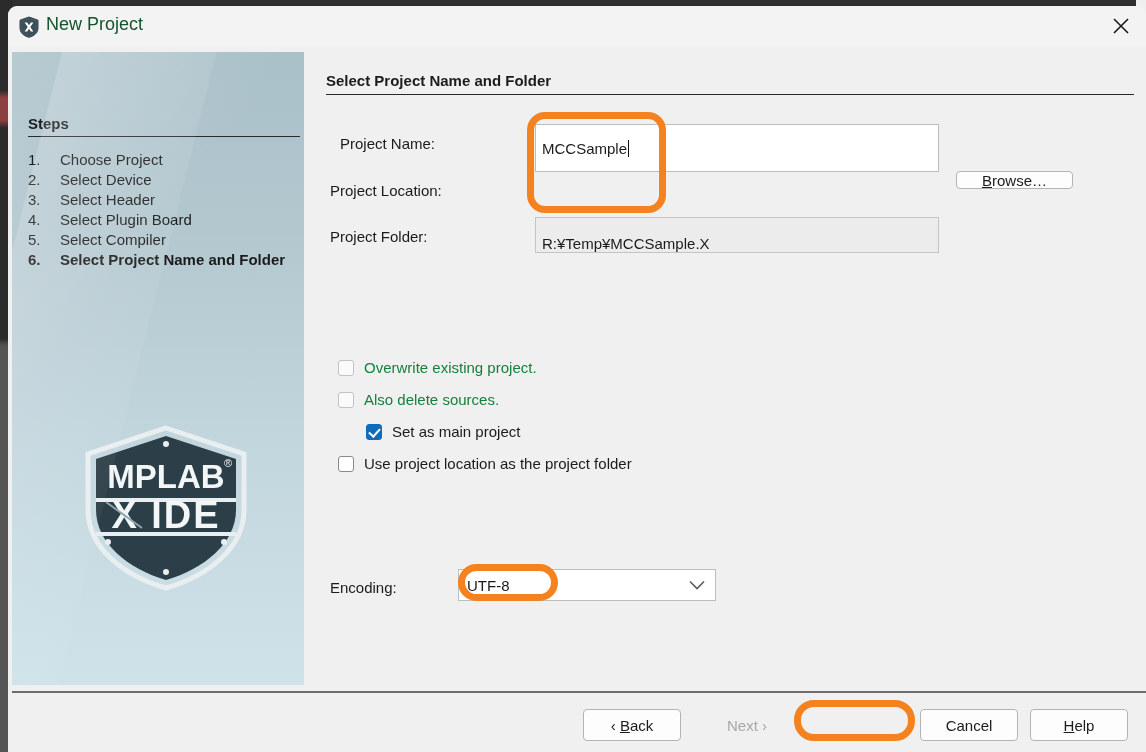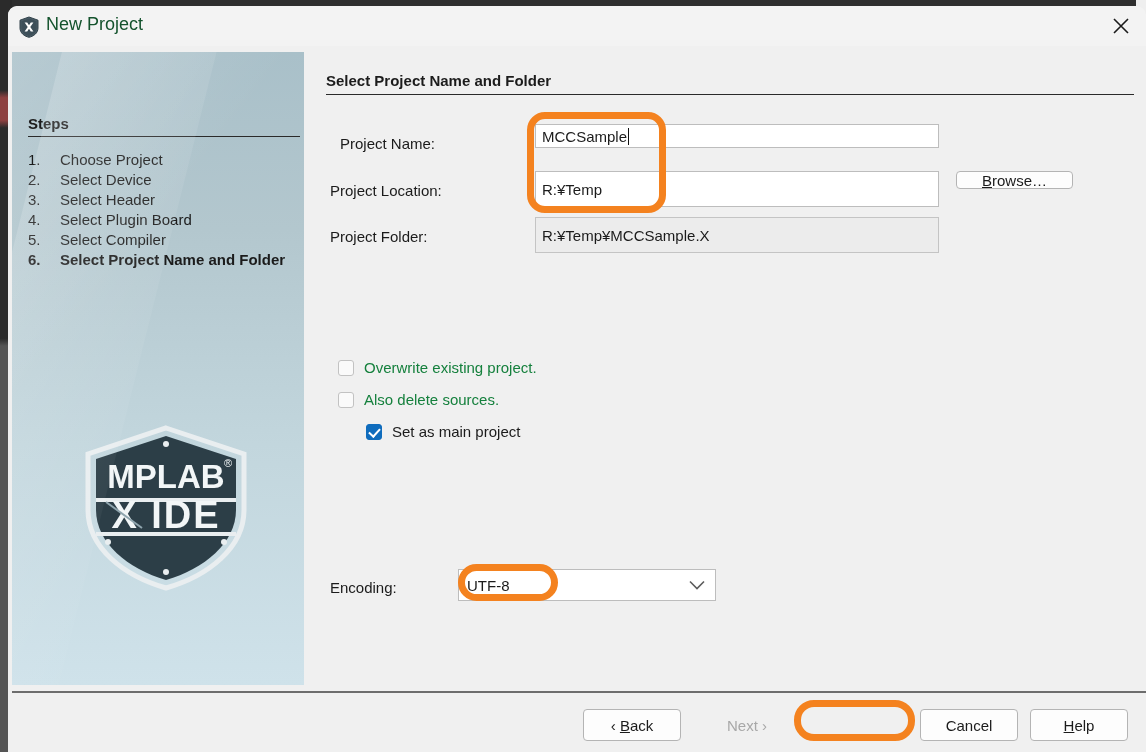--- a/index.html
+++ b/index.html
@@ -195,20 +195,21 @@
     font-size: 15px;
     color: #1b1b1b;
     padding: 0 6px;
     display: flex;
     align-items: center;
     font-family: "Liberation Sans", sans-serif;
   }
   .text-input.readonly {
     background: #ececec;
     border: 1px solid #c4c4c4;
+    align-items: flex-end;
   }
   .caret {
     display: inline-block;
     width: 1px;
     height: 17px;
     background: #111;
     margin-left: 1px;
   }
 
   .btn {
@@ -386,49 +387,50 @@
           <path d="M38 78 L74 104" stroke="#8fa5ae" stroke-width="2" fill="none"></path>
         </svg>
       </div>
     </div>
 
     <div class="content">
       <div class="content-title">Select Project Name and Folder</div>
       <div class="content-rule"></div>
 
       <div class="field-label" style="left:22px; top:89px;margin-left:10px;">Project Name:</div>
-      <div class="text-input" style="left:227px; top:78px; width:404px; height:24px;">
+      <div class="text-input" style="left:227px; top:78px; width:404px; height:48px;">
         <span>MCCSample</span>
           <span class="caret"></span>
       </div>
 
       <div class="field-label" style="left:22px; top:136px;">Project Location:</div>
-      <div class="text-input" style="left:227px; top:125px; width:404px; height:36px;">
-        <span>R:¥Temp</span>
-      </div>
       <div class="btn" style="left:648px; top:125px; width:117px; height:18px;">
         <span><span class="underline-key">B</span><span>rowse…</span></span>
       </div>
 
       <div class="field-label" style="left:22px; top:182px;">Project Folder:</div>
       <div class="text-input readonly" style="left:227px; top:171px; width:404px; height:36px;">
         <span>R:¥Temp¥MCCSample.X</span>
       </div>
 
       <div class="cbrow disabled" style="left:30px; top:313px;">
         <span class="cbox"></span>
         <span>Overwrite existing project.</span>
       </div>
       <div class="cbrow disabled" style="left:30px; top:345px;">
         <span class="cbox"></span>
         <span>Also delete sources.</span>
       </div>
       <div class="cbrow" style="left:30px; top:377px;padding-left:28px;">
         <span class="cbox checked"></span>
         <span>Set as main project</span>
+      </div>
+      <div class="cbrow" style="left:30px; top:409px;">
+        <span class="cbox"></span>
+        <span>Use project location as the project folder</span>
       </div>
 
       <div class="field-label" style="left:22px; top:533px;">Encoding:</div>
       <div class="combo" style="left:150px; top:523px; width:258px; height:32px;">
         <span>UTF-8</span>
         <span class="combo-arrow">
           <svg width="16" height="10" viewBox="0 0 16 10">
             <path d="M1 1 L8 8 L15 1" stroke="#5c5c5c" stroke-width="1.6" fill="none"></path>
           </svg>
         </span>

